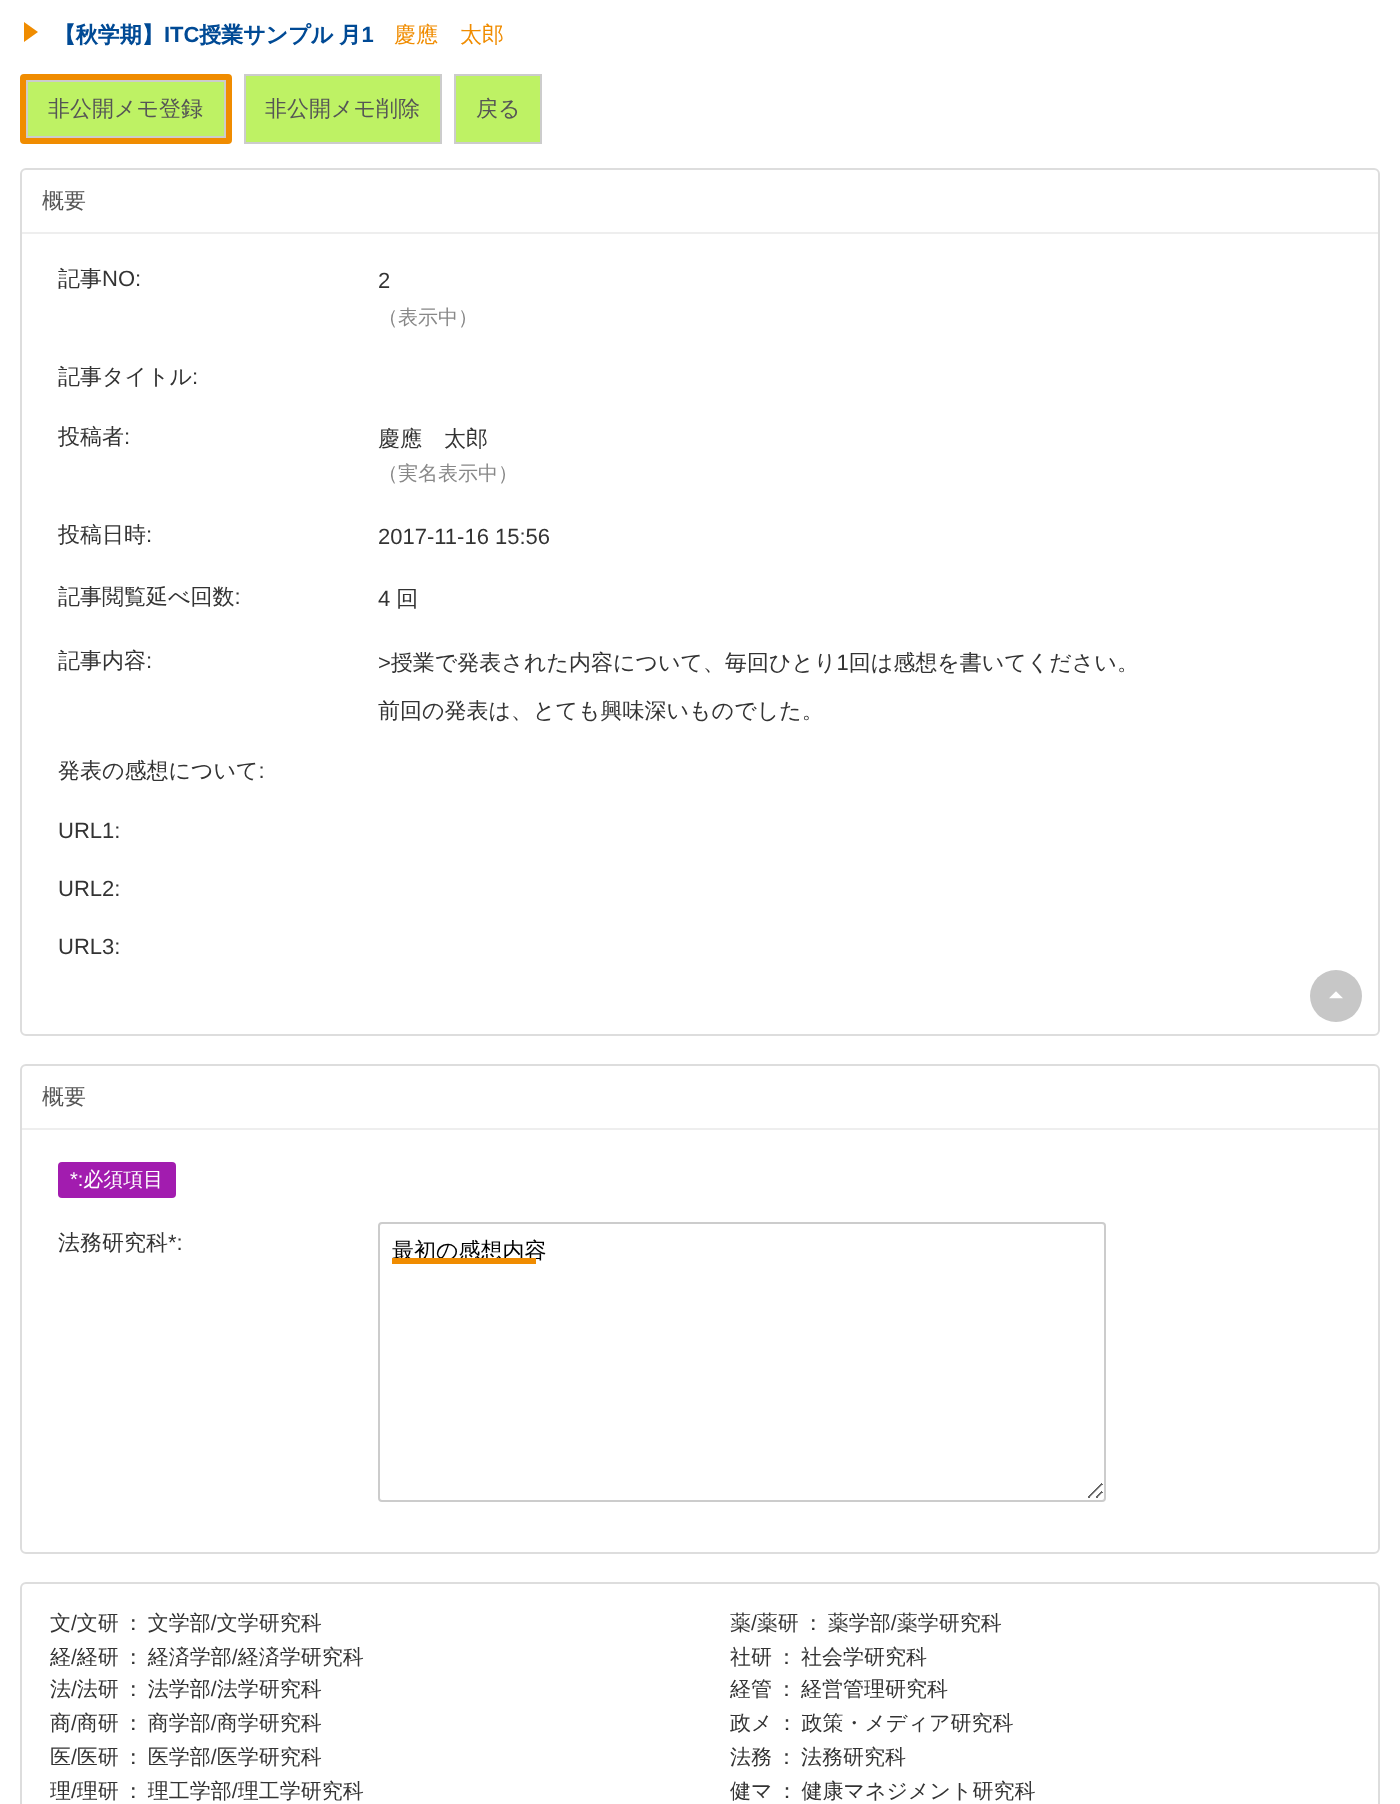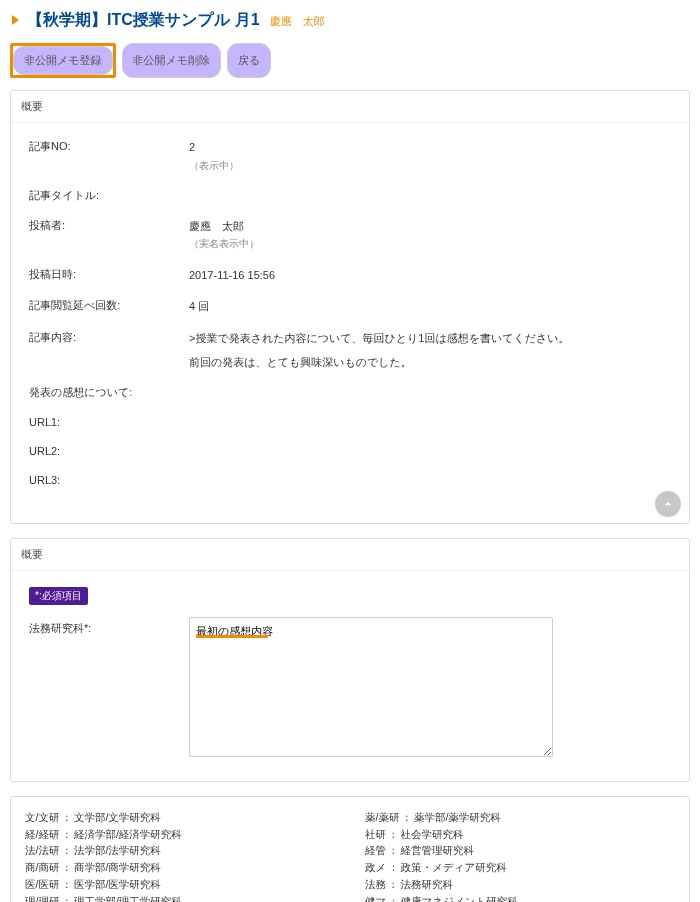--- a/index.html
+++ b/index.html
@@ -18,31 +18,31 @@
   }
   .bullet-icon {
     display: inline-block;
     width: 0; height: 0;
     border-top: 5px solid transparent;
     border-bottom: 5px solid transparent;
     border-left: 7px solid #f08c00;
     margin-right: 2px;
   }
   .page-title {
-    font-size: 16px;
+    font-size: 11px;
     font-weight: bold;
     color: #004a95;
   }
   .page-author { font-size: 11px; color: #f08c00; margin-left: 4px; }
 
   .button-row { padding: 4px 10px 12px 10px; display: flex; gap: 6px; }
   .btn {
-    background: #c4b5fd;
+    background: #bef264;
     border: 1px solid #ccc;
-    border-radius: 11px;
+    border-radius: 0;
     padding: 6px 10px;
     font-size: 11px;
     color: #555;
     cursor: pointer;
   }
   .highlight-box {
     display: inline-block;
     border: 3px solid #f08c00;
     border-radius: 2px;
     padding: 0;
@@ -60,21 +60,21 @@
   }
   .panel-head {
     padding: 8px 10px;
     border-bottom: 1px solid #eee;
     font-size: 11px;
     color: #555;
   }
   .panel-body { padding: 16px 18px 22px 18px; position: relative; }
 
   .req-badge {
-    background: #4c1d95;
+    background: #a21caf;
     color: #fff;
     font-size: 10px;
     padding: 2px 6px;
     border-radius: 2px;
     display: inline-block;
     margin-bottom: 12px;
   }
 
   .row { display: flex; margin-bottom: 14px; }
   .row-label {

